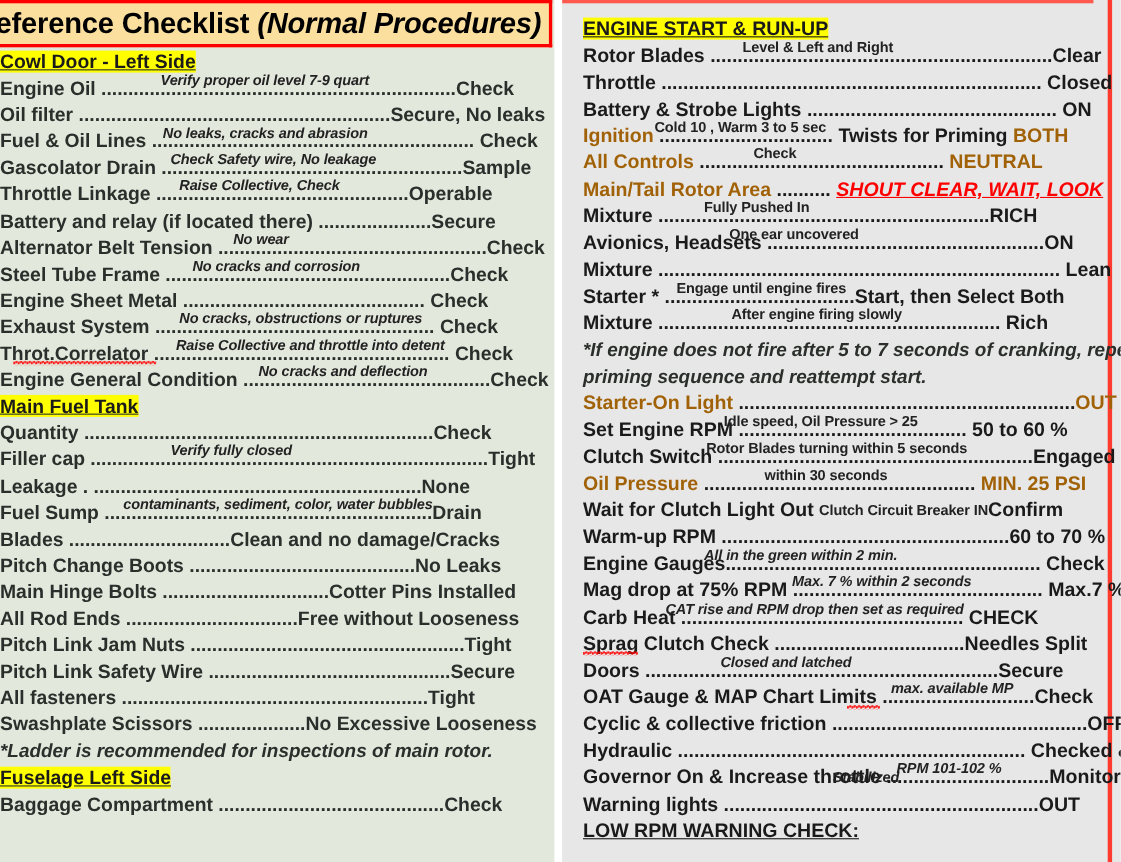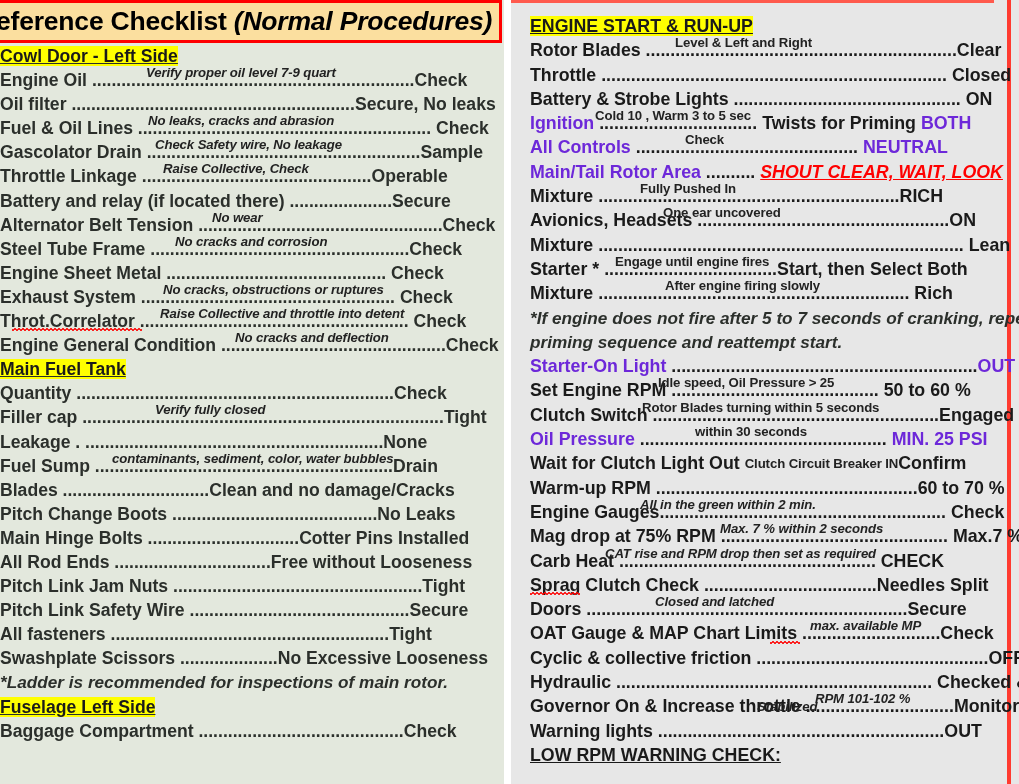--- a/index.html
+++ b/index.html
@@ -132,21 +132,21 @@
     color: #222222;
     white-space: nowrap;
     background: transparent;
     letter-spacing: -0.1px;
   }
   .anno.up {
     font-style: normal;
   }
 
   
-  .red { color: #6d28d9; }
+  .red { color: #a16207; }
   .red-ital-ul {
     color: #ff0000;
     font-style: italic;
     text-decoration: underline;
   }
 
   
   .squig {
     position: absolute;
     height: 4px;

